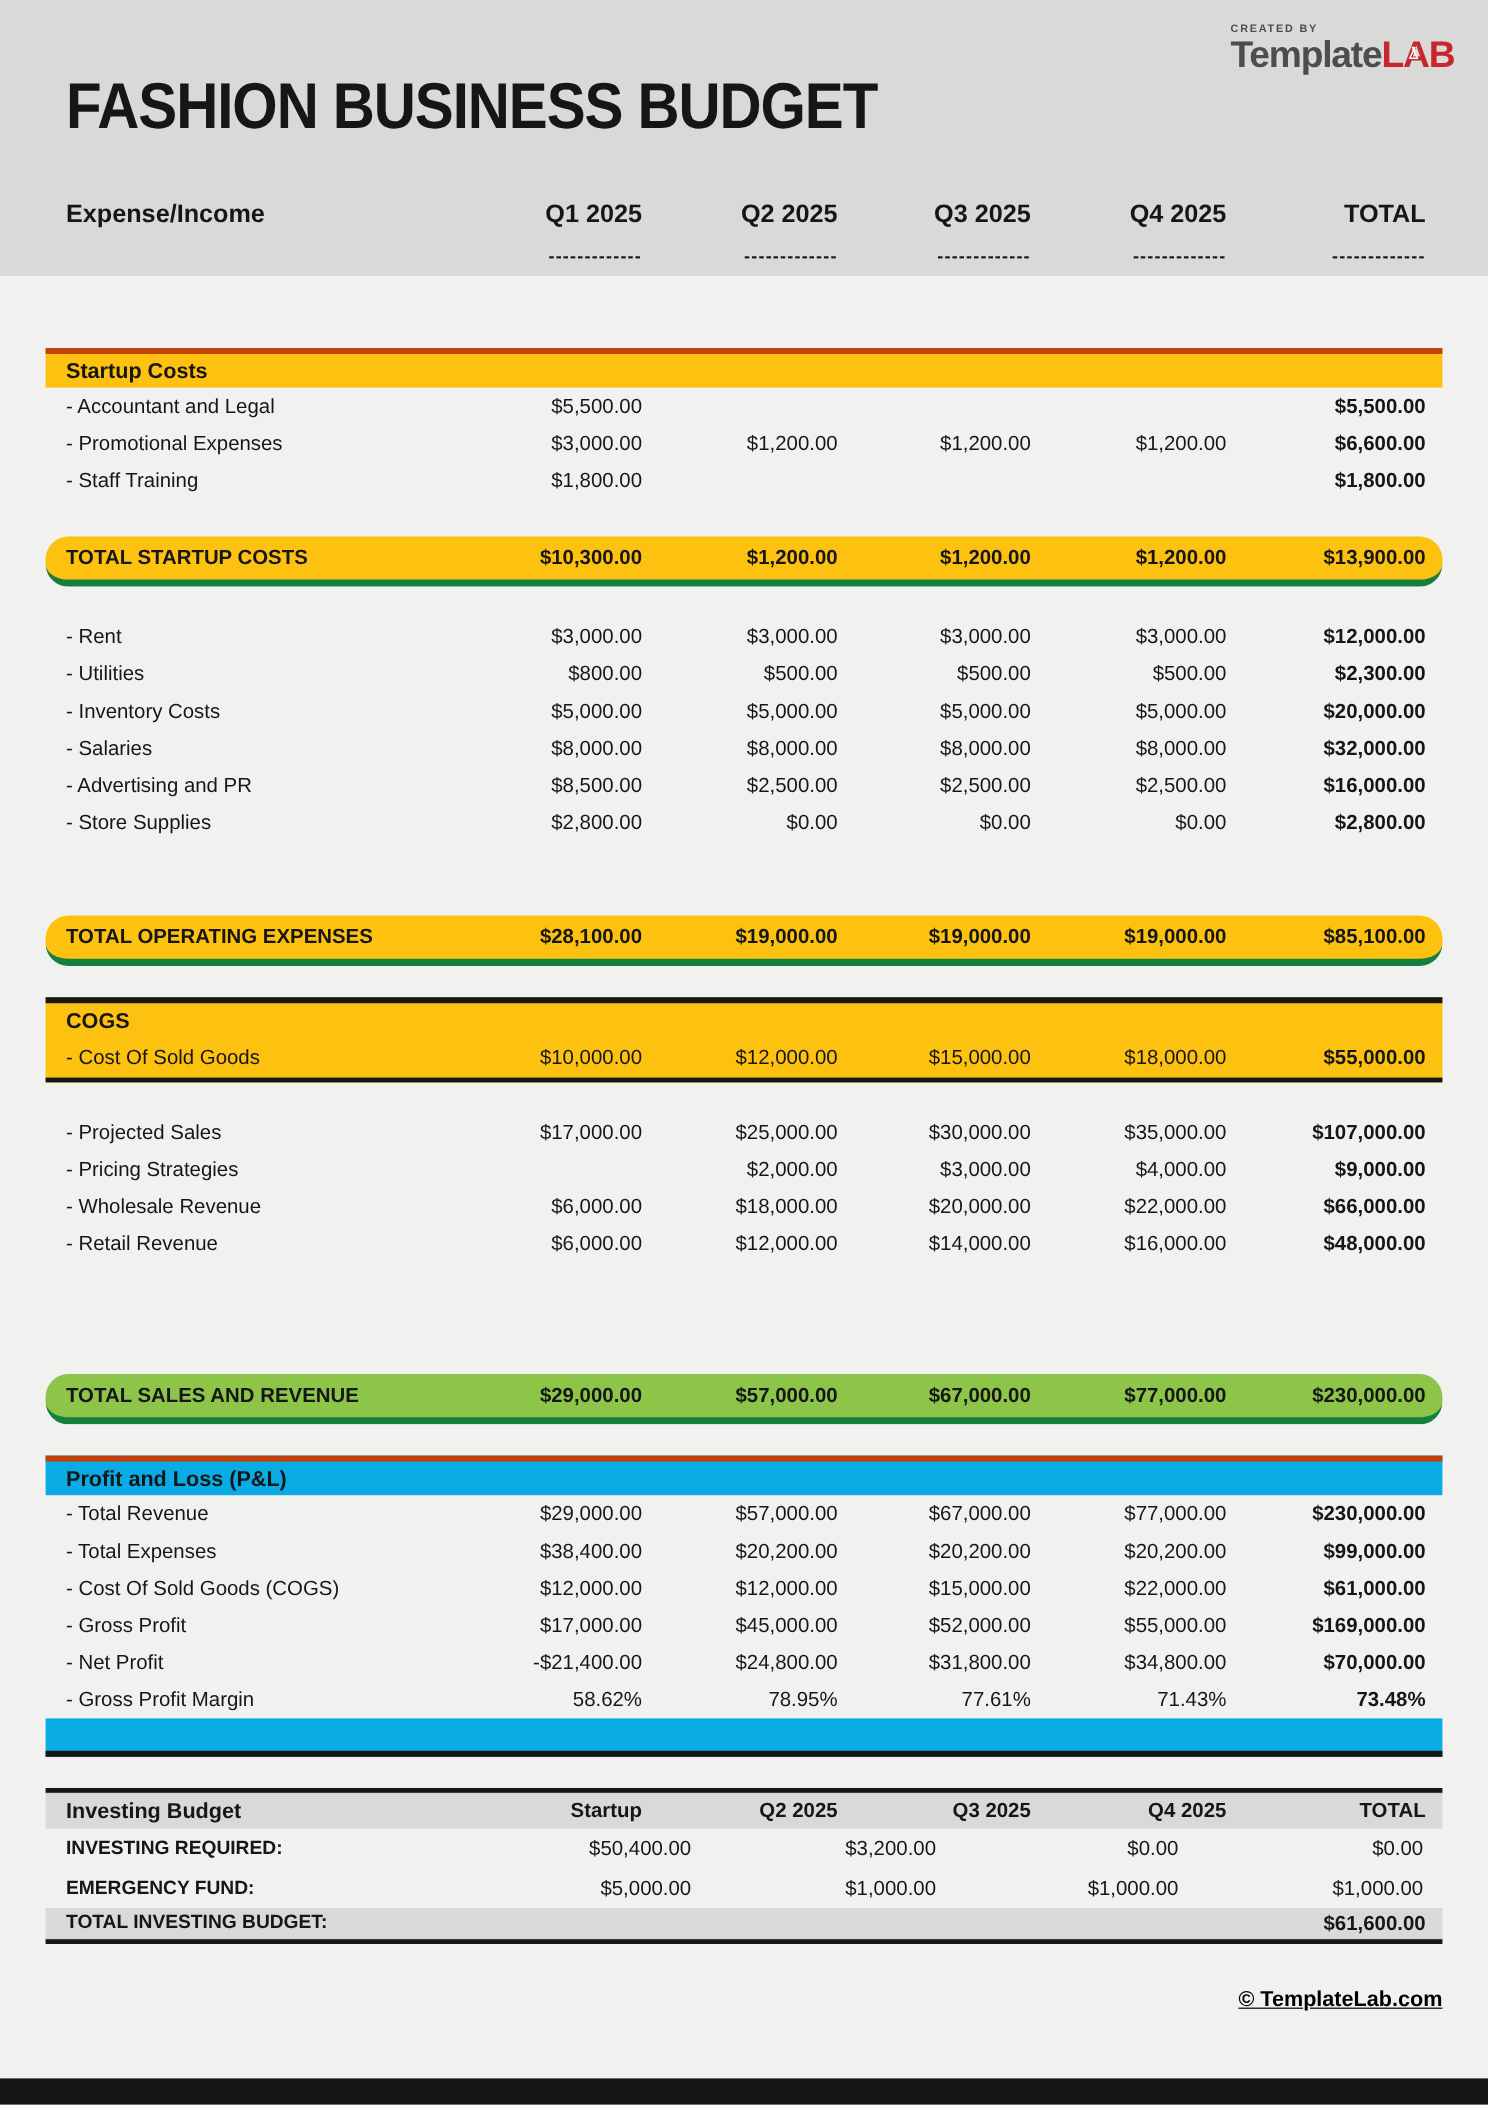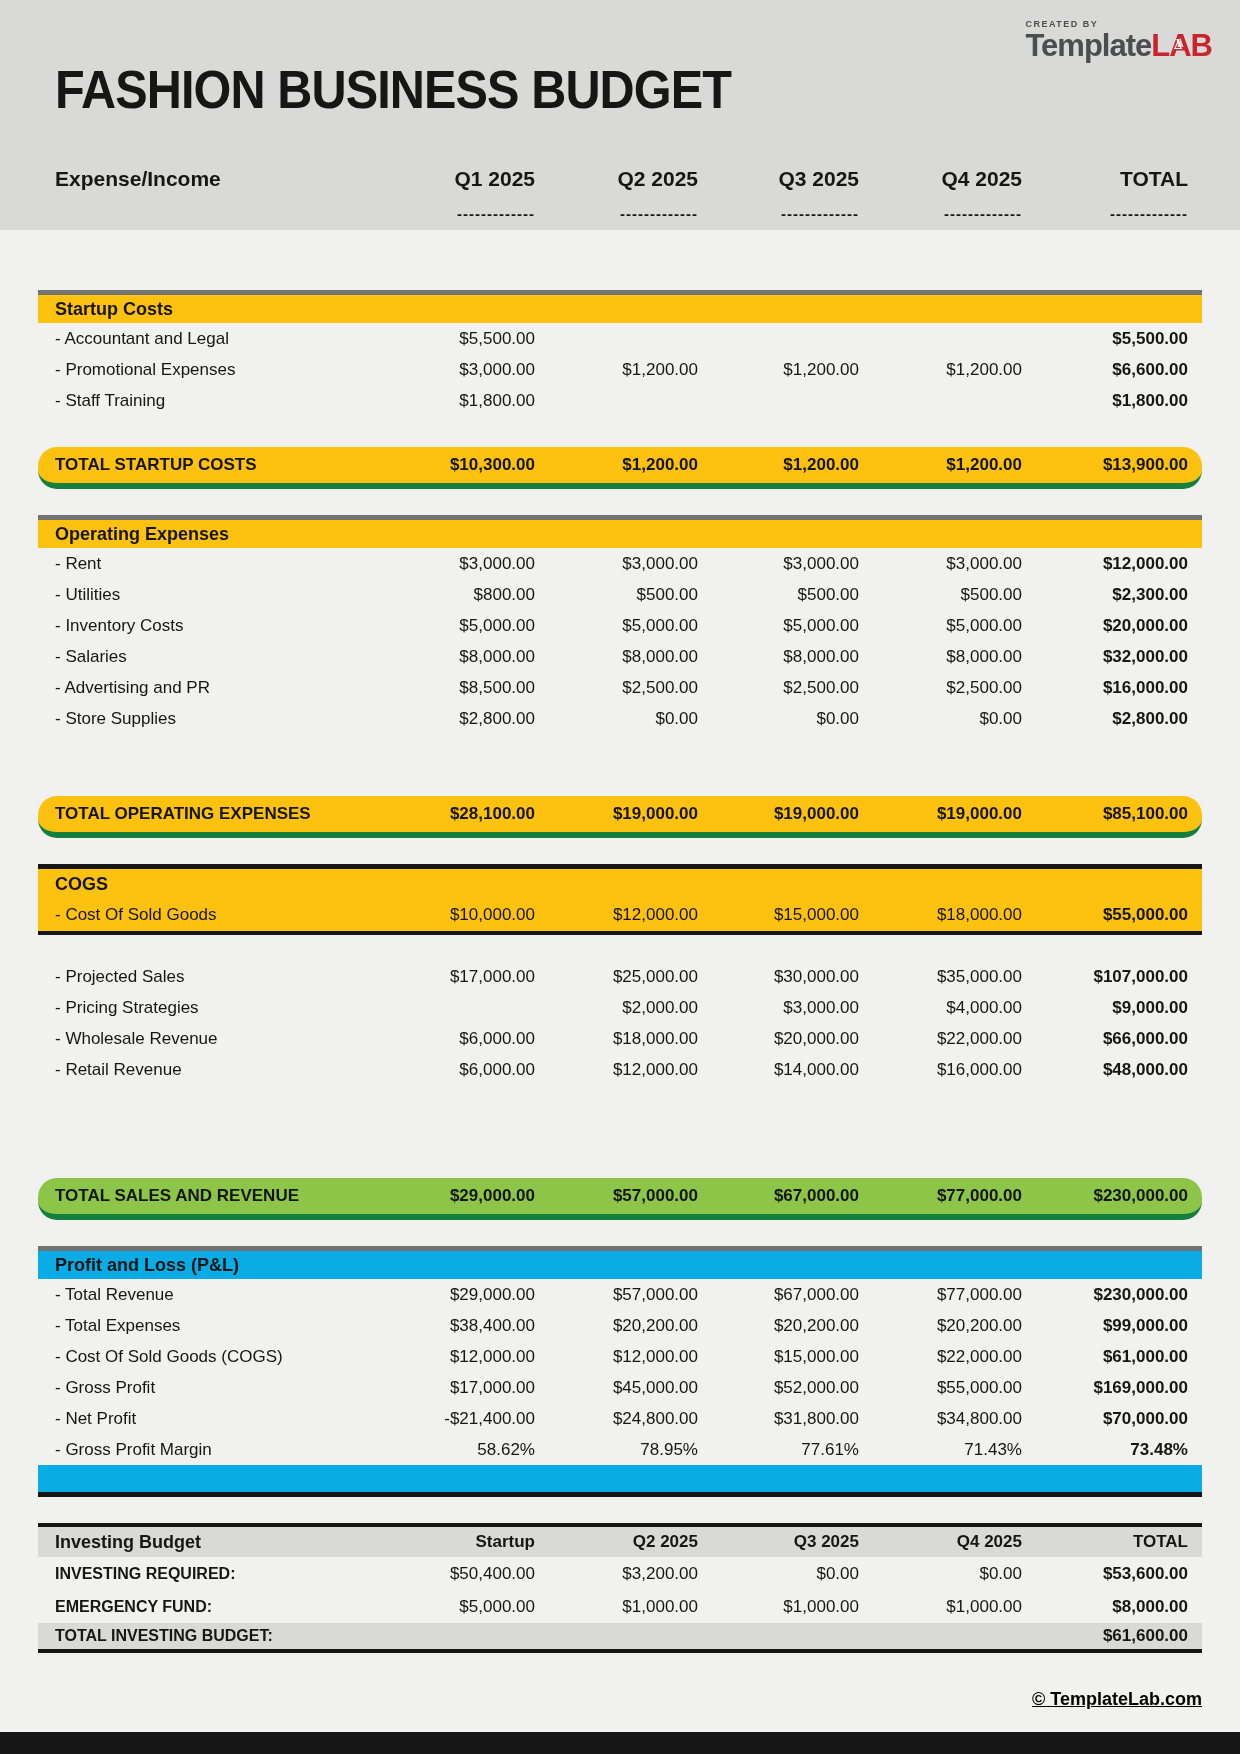--- a/index.html
+++ b/index.html
@@ -29,36 +29,36 @@
 
   .colhead{position:absolute;left:38px;bottom:8px;width:1164px;}
   .colhead .cell{font-weight:bold;font-size:21px;}
   .colhead .dashes .cell{font-size:15px;letter-spacing:1px;font-weight:bold;}
   .colhead .head-row{margin-bottom:14px;}
 
   
   #sections{margin:0 38px;width:1164px;}
   .section{margin-top:26px;}
   .section.first{margin-top:60px;}
-  .sec-header{height:28px;border-top:5px solid #737373;}
+  .sec-header{height:28px;border-top:5px solid #c2410c;}
   .sec-header .cell.label{font-weight:bold;font-size:18px;}
   .row{height:31px;}
   .total-row{height:36px;border-bottom:6px solid #15803d;border-radius:19px;}
   .total-row .cell{font-weight:bold;}
   .section.filled{border-top:5px solid #161616;border-bottom:4px solid #161616;}
   .section.filled .sec-header{border-top:none;height:30px;}
   .section.filled .row{height:32px;}
   .pl-bar{height:27px;border-bottom:5px solid #161616;}
 
   
   .investing{margin:26px 38px 0;width:1164px;}
   .inv-header{height:30px;background:#d9d9d8;border-top:4px solid #161616;}
   .inv-header .cell{font-weight:bold;font-size:17px;}
   .inv-header .cell.label{font-size:18px;}
-  .inv-row{height:33px;}
+  .inv-row{height:33px;gap:41px;}
   .inv-row .cell.label{font-weight:bold;font-size:16px;}
   .inv-total{height:26px;background:#d9d9d8;border-bottom:4px solid #161616;}
   .inv-total .cell.label{font-weight:bold;font-size:16px;}
 
   .footer{margin:36px 38px 0;width:1164px;text-align:right;}
   .footer a{color:#000000;font-weight:bold;font-size:18px;text-decoration:underline;}
   .bottom-bar{position:absolute;left:0;bottom:0;width:1240px;height:22px;background:#161616;}
 </style>
 </head>
 <body>
@@ -141,28 +141,20 @@
         <div class="grid total-row" style="background: rgb(253, 193, 16);">
           <span class="cell label">TOTAL STARTUP COSTS</span>
           <span class="cell c1">$10,300.00</span>
           <span class="cell c2">$1,200.00</span>
           <span class="cell c3">$1,200.00</span>
           <span class="cell c4">$1,200.00</span>
           <span class="cell c5">$13,900.00</span>
         </div>
       </div>
       <div class="section">
-        <div class="grid sec-header" style="background: rgb(253, 193, 16);">
-          <span class="cell label">Operating Expenses</span>
-          <span class="cell c1"></span>
-          <span class="cell c2"></span>
-          <span class="cell c3"></span>
-          <span class="cell c4"></span>
-          <span class="cell c5"></span>
-        </div>
         <div class="grid row">
           <span class="cell label">- Rent</span>
           <span class="cell c1">$3,000.00</span>
           <span class="cell c2">$3,000.00</span>
           <span class="cell c3">$3,000.00</span>
           <span class="cell c4">$3,000.00</span>
           <span class="cell c5">$12,000.00</span>
         </div>
         <div class="grid row">
           <span class="cell label">- Utilities</span>

